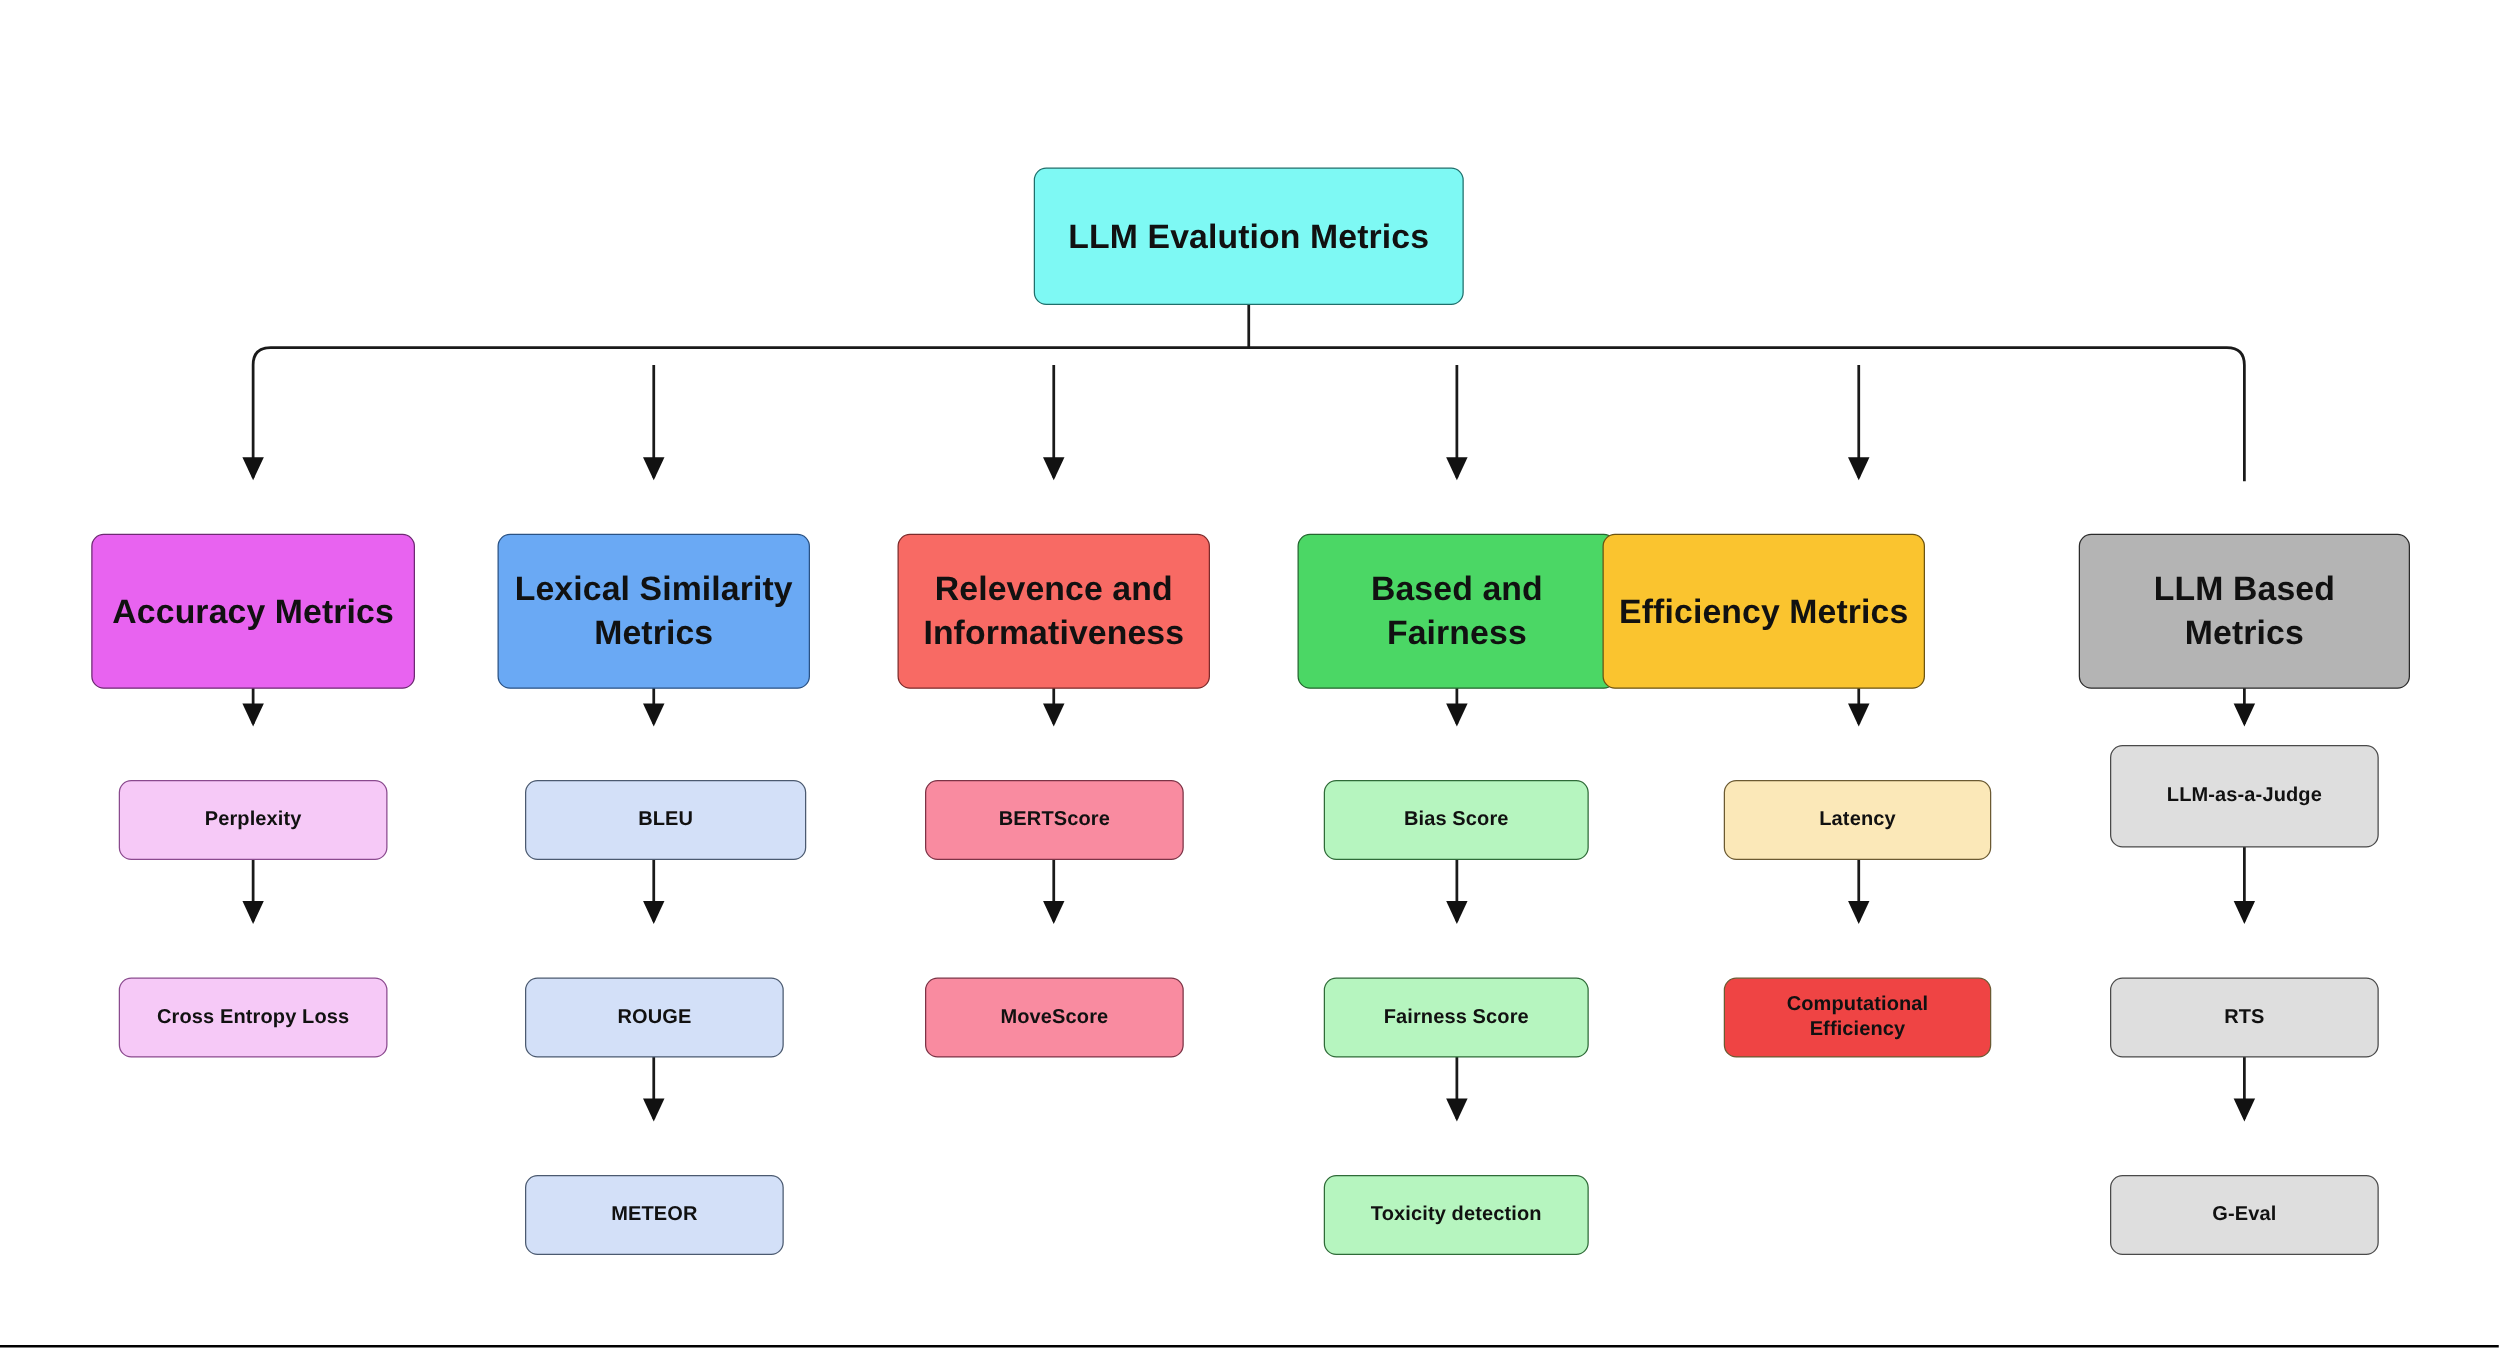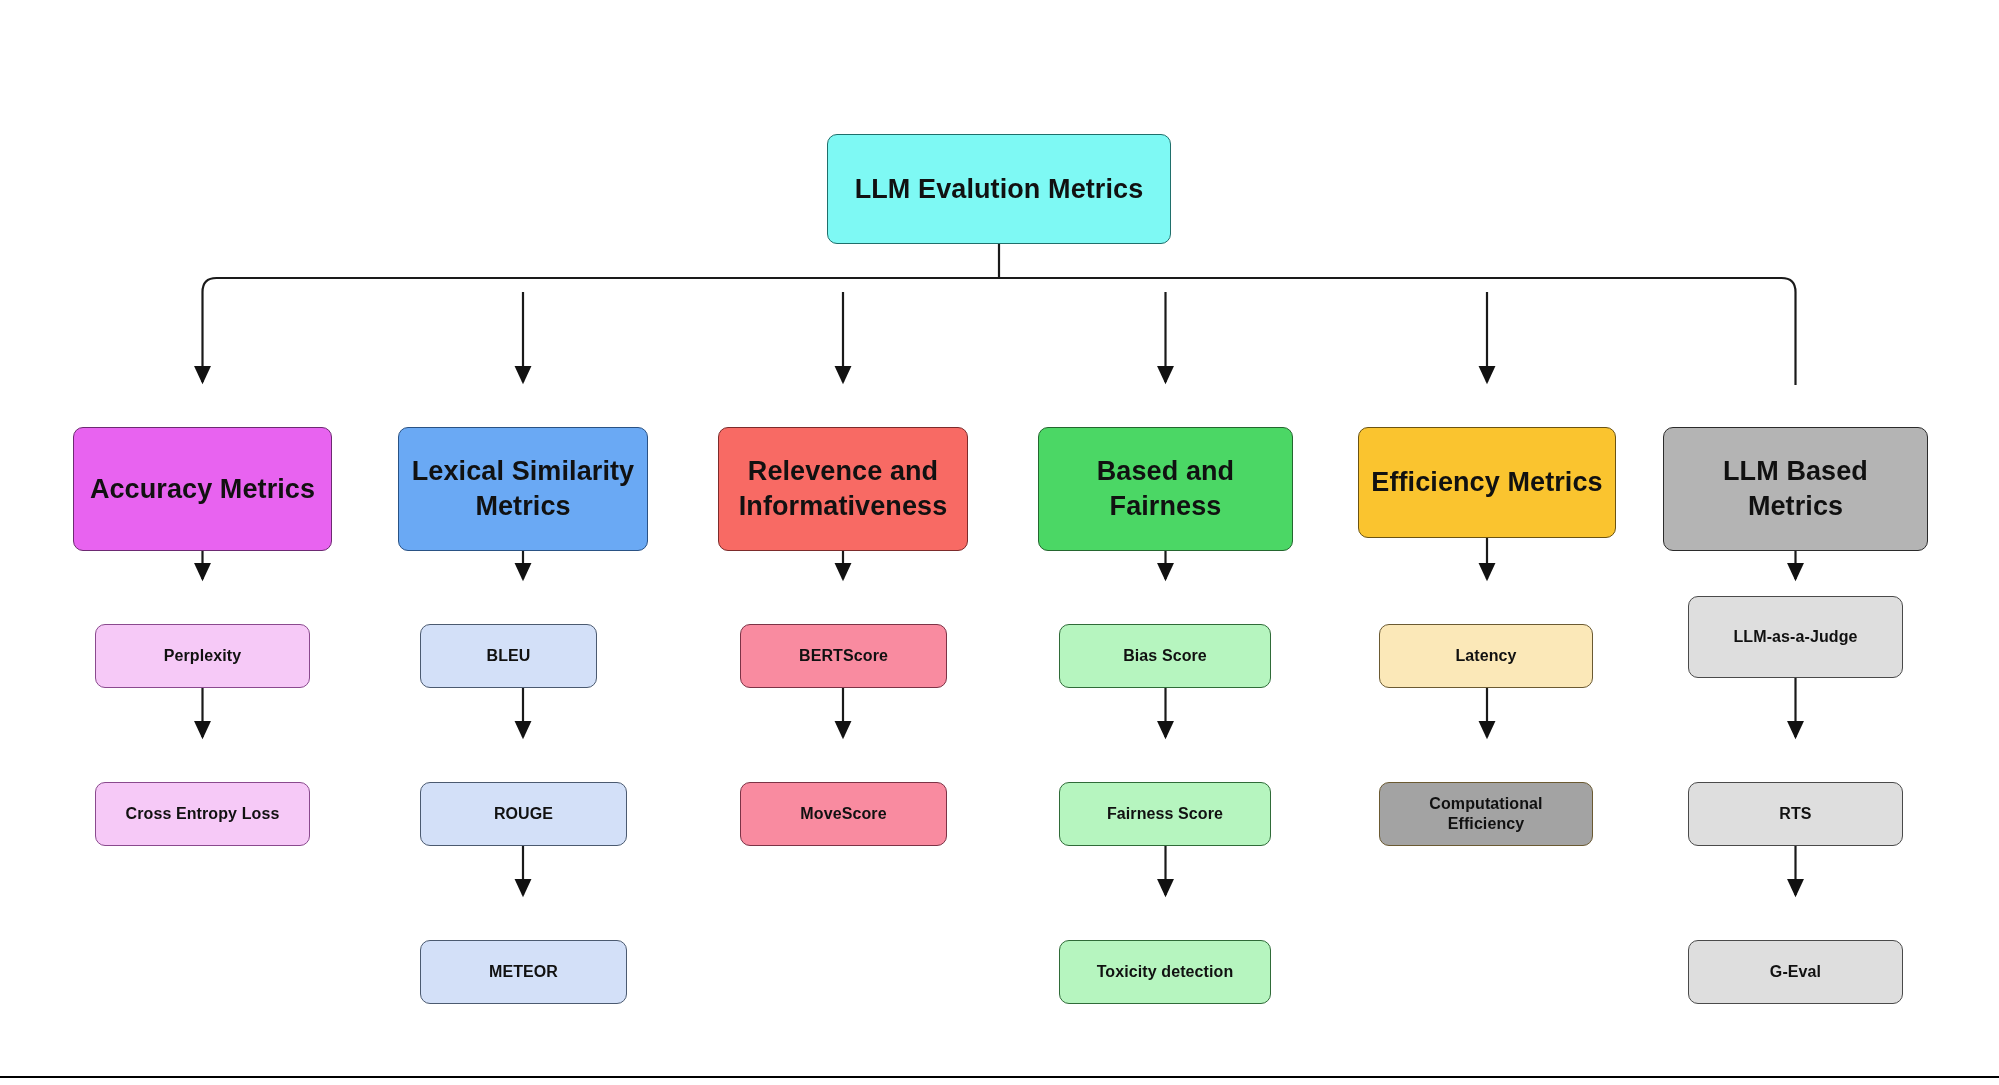--- a/index.html
+++ b/index.html
@@ -119,21 +119,21 @@
       <div class="node node-leaf" style="left: 95px; top: 582px; width: 215px; height: 64px; background: rgb(246, 201, 247); border-color: rgb(138, 74, 142);">
         <span class="node-label">Perplexity</span>
       </div>
       <div class="node node-leaf" style="left: 95px; top: 740px; width: 215px; height: 64px; background: rgb(246, 201, 247); border-color: rgb(138, 74, 142);">
         <span class="node-label">Cross Entropy Loss</span>
       </div>
       <div class="node node-cat" style="left: 398px; top: 385px; width: 250px; height: 124px; background: rgb(106, 169, 244); border-color: rgb(42, 82, 132);">
         <span class="node-label">Lexical Similarity
 Metrics</span>
       </div>
-      <div class="node node-leaf" style="left: 420px; top: 582px; width: 177px; height: 64px; background: rgb(211, 224, 248); border-color: rgb(75, 90, 112);">
+      <div class="node node-leaf" style="left: 420px; top: 582px; width: 225px; height: 64px; background: rgb(211, 224, 248); border-color: rgb(75, 90, 112);">
         <span class="node-label">BLEU</span>
       </div>
       <div class="node node-leaf" style="left: 420px; top: 740px; width: 207px; height: 64px; background: rgb(211, 224, 248); border-color: rgb(75, 90, 112);">
         <span class="node-label">ROUGE</span>
       </div>
       <div class="node node-leaf" style="left: 420px; top: 898px; width: 207px; height: 64px; background: rgb(211, 224, 248); border-color: rgb(75, 90, 112);">
         <span class="node-label">METEOR</span>
       </div>
       <div class="node node-cat" style="left: 718px; top: 385px; width: 250px; height: 124px; background: rgb(248, 106, 100); border-color: rgb(124, 43, 43);">
         <span class="node-label">Relevence and
@@ -150,27 +150,27 @@
       </div>
       <div class="node node-leaf" style="left: 1059px; top: 582px; width: 212px; height: 64px; background: rgb(182, 245, 191); border-color: rgb(47, 107, 56);">
         <span class="node-label">Bias Score</span>
       </div>
       <div class="node node-leaf" style="left: 1059px; top: 740px; width: 212px; height: 64px; background: rgb(182, 245, 191); border-color: rgb(47, 107, 56);">
         <span class="node-label">Fairness Score</span>
       </div>
       <div class="node node-leaf" style="left: 1059px; top: 898px; width: 212px; height: 64px; background: rgb(182, 245, 191); border-color: rgb(47, 107, 56);">
         <span class="node-label">Toxicity detection</span>
       </div>
-      <div class="node node-cat" style="left: 1358px; top: 385px; width: 258px; height: 111px; background: rgb(250, 196, 47); border-color: rgb(107, 83, 18);">
+      <div class="node node-cat" style="left: 1282px; top: 385px; width: 258px; height: 124px; background: rgb(250, 196, 47); border-color: rgb(107, 83, 18);">
         <span class="node-label">Efficiency Metrics</span>
       </div>
       <div class="node node-leaf" style="left: 1379px; top: 582px; width: 214px; height: 64px; background: rgb(251, 232, 184); border-color: rgb(107, 90, 50);">
         <span class="node-label">Latency</span>
       </div>
-      <div class="node node-leaf" style="left: 1379px; top: 740px; width: 214px; height: 64px; background: #a3a3a3; border-color: rgb(107, 90, 50);">
+      <div class="node node-leaf" style="left: 1379px; top: 740px; width: 214px; height: 64px; background: #ef4444; border-color: rgb(107, 90, 50);">
         <span class="node-label">Computational
 Efficiency</span>
       </div>
       <div class="node node-cat" style="left: 1663px; top: 385px; width: 265px; height: 124px; background: rgb(180, 180, 180); border-color: rgb(43, 43, 43);">
         <span class="node-label">LLM Based Metrics</span>
       </div>
       <div class="node node-leaf" style="left: 1688px; top: 554px; width: 215px; height: 82px; background: rgb(222, 222, 222); border-color: rgb(74, 74, 74);">
         <span class="node-label">LLM-as-a-Judge</span>
       </div>
       <div class="node node-leaf" style="left: 1688px; top: 740px; width: 215px; height: 64px; background: rgb(222, 222, 222); border-color: rgb(74, 74, 74);">

